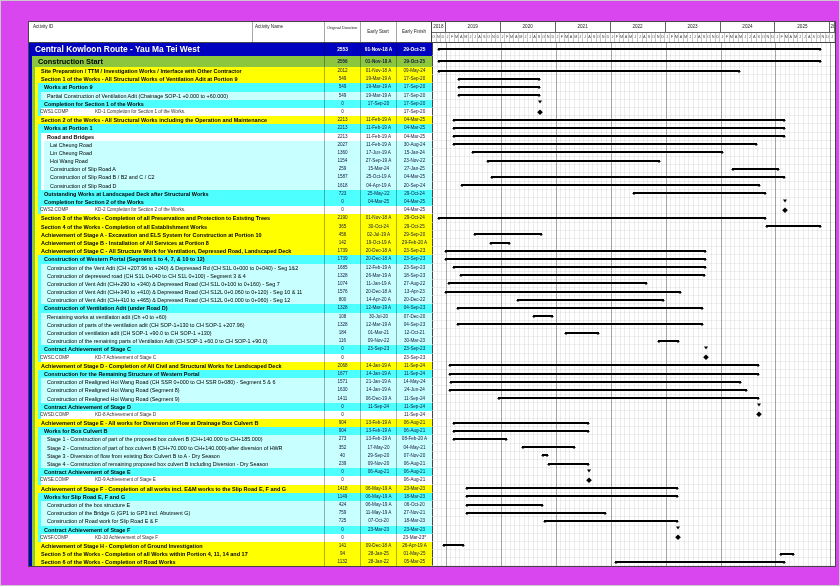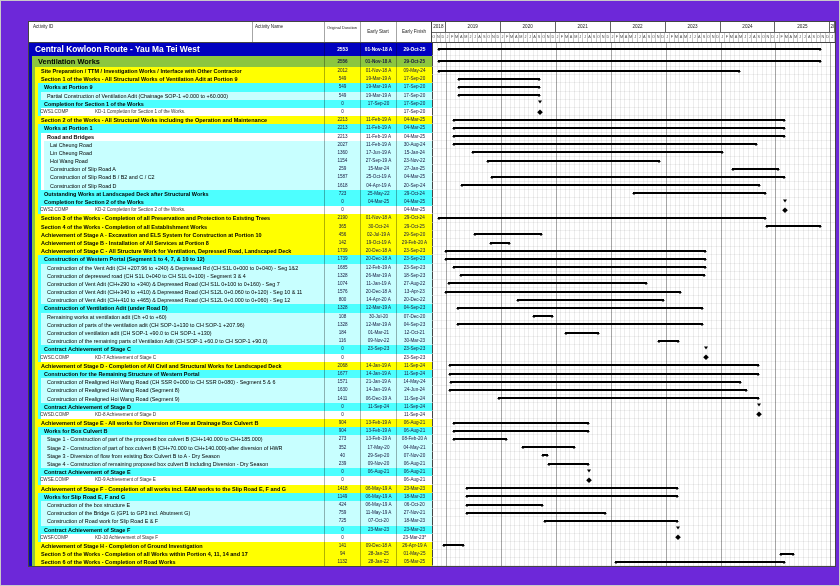--- a/index.html
+++ b/index.html
@@ -1,17 +1,17 @@
 <!DOCTYPE html>
 <html><head>
 <meta charset="utf-8">
 <style>
   html,body{margin:0;padding:0;background:#fff;}
   body{width:840px;height:586px;position:relative;font-family:"Liberation Sans",sans-serif;overflow:hidden;}
-  .page{position:absolute;inset:0;border:1px solid #c9c9c9;background:#6d28d9;}
+  .page{position:absolute;inset:0;border:1px solid #c9c9c9;background:#d946ef;}
   .sheet{position:absolute;left:27px;top:20px;width:806px;border:1px solid #444;background:#fff;}
   
   .hdr{display:flex;height:20px;border-bottom:1px solid #444;background:#fff;}
   .hdr-left{position:relative;width:403px;border-right:1px solid #444;flex:0 0 403px;box-sizing:border-box;}
   .hdr-label{position:absolute;top:2px;font-size:4.6px;color:#222;white-space:nowrap;}
   .hdr-label.wrap{white-space:normal;line-height:5px;text-align:center;}
   .hdiv{position:absolute;top:0;bottom:0;width:1px;background:rgba(0,0,0,.35);}
   .hdr-right{flex:1;display:flex;flex-direction:column;min-width:0;}
   .years{display:flex;height:10px;border-bottom:1px solid #666;}
   .yr{box-sizing:border-box;border-right:1px solid #666;font-size:4.6px;color:#222;text-align:center;line-height:10px;overflow:hidden;}
@@ -265,21 +265,21 @@
           </div>
           <div class="c-gantt">
             <div class="bar" style="left: 1.13636%; width: 95.3446%;">
               <i class="tl"></i>
               <i class="tr"></i>
             </div>
           </div>
         </div>
         <div class="row k-total">
           <div class="left" style="background: linear-gradient(to right, rgb(0, 0, 192) 0px, rgb(0, 0, 192) 3px, rgb(140, 198, 63) 3px, rgb(140, 198, 63) 100%);">
-            <div class="c-name" style="padding-left: 9px;">Ventilation Works</div>
+            <div class="c-name" style="padding-left: 9px;">Construction Start</div>
             <div class="c-num">2556</div>
             <div class="c-num">01-Nov-18 A</div>
             <div class="c-num">29-Oct-25</div>
           </div>
           <div class="c-gantt">
             <div class="bar" style="left: 1.13636%; width: 95.3446%;">
               <i class="tl"></i>
               <i class="tr"></i>
             </div>
           </div>

